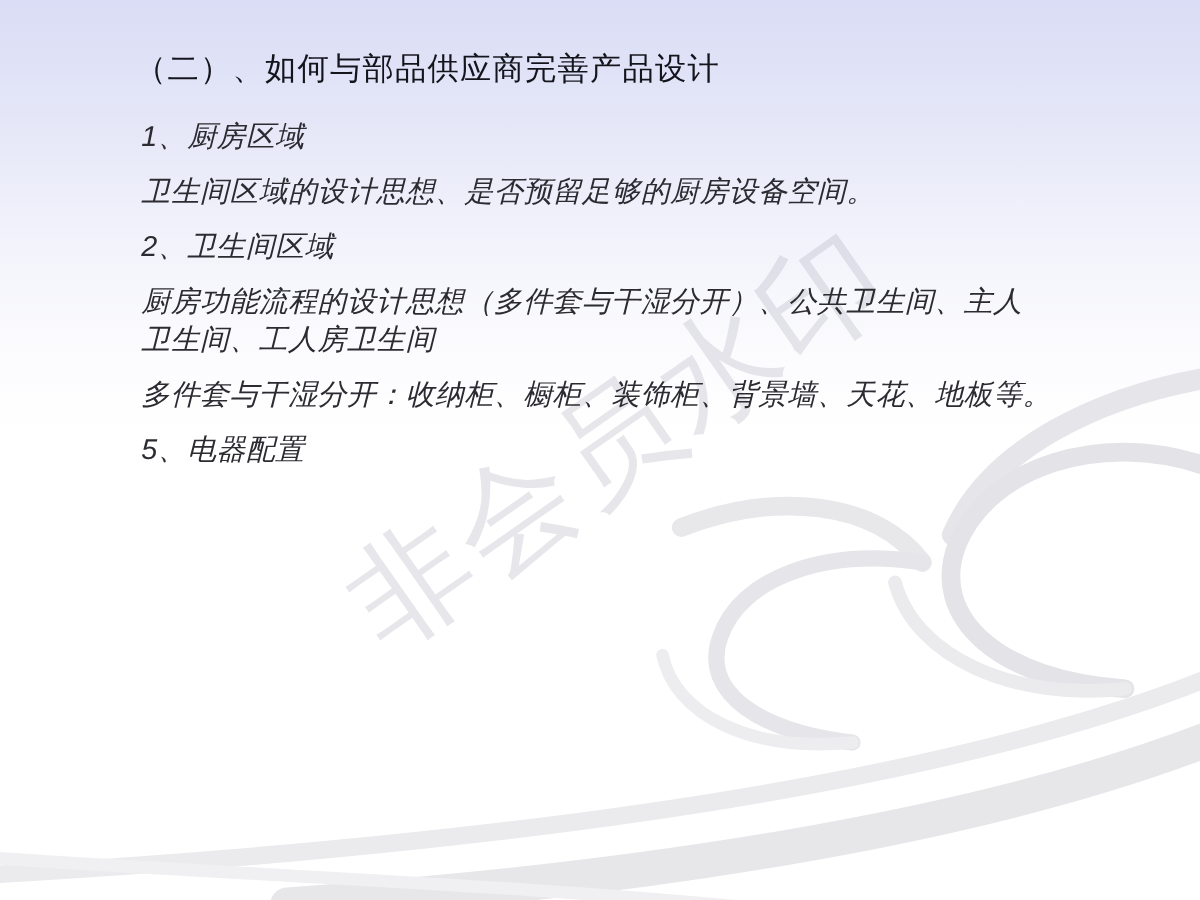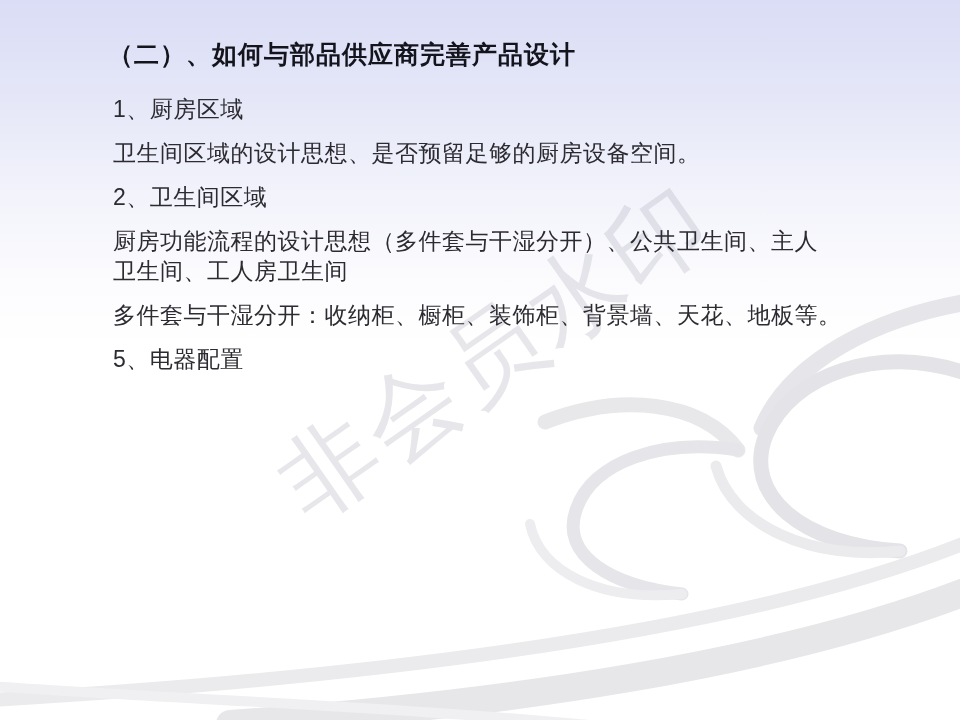--- a/index.html
+++ b/index.html
@@ -28,36 +28,37 @@
     transform-origin:center center;
     white-space:nowrap;
     pointer-events:none;
     user-select:none;
   }
   .title{
     position:absolute;
     left:108px;top:38px;
     margin:0;
     font-size:25px;
-    font-weight:bold;
+    font-weight:normal;
     letter-spacing:1px;
     color:#14141c;
   }
   .content{
     position:absolute;
     left:113px;top:94px;
     width:780px;
     font-size:23px;
     letter-spacing:0.5px;
     color:#2b2b31;
   }
   .content p{
     margin:0 0 14px 0;
     line-height:30px;
     white-space:pre-wrap;
+    font-style:italic;
   }
   .case-link{
     margin-top:53px !important;
     color:#f000f0;
     cursor:pointer;
   }
 </style>
 </head>
 <body>
 

